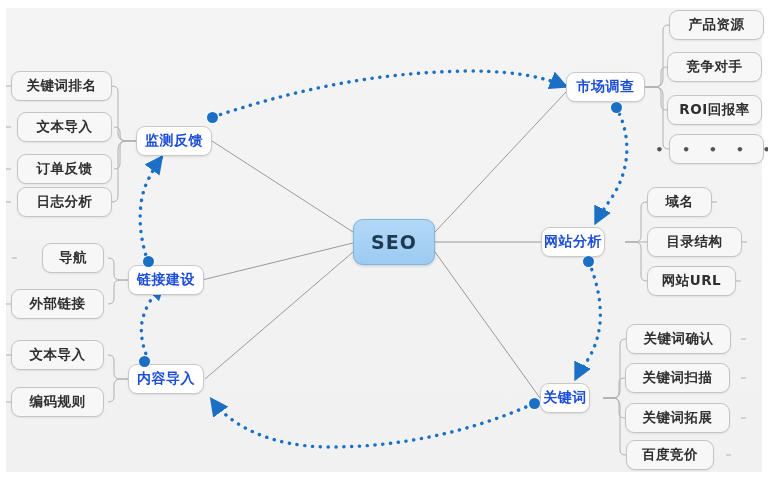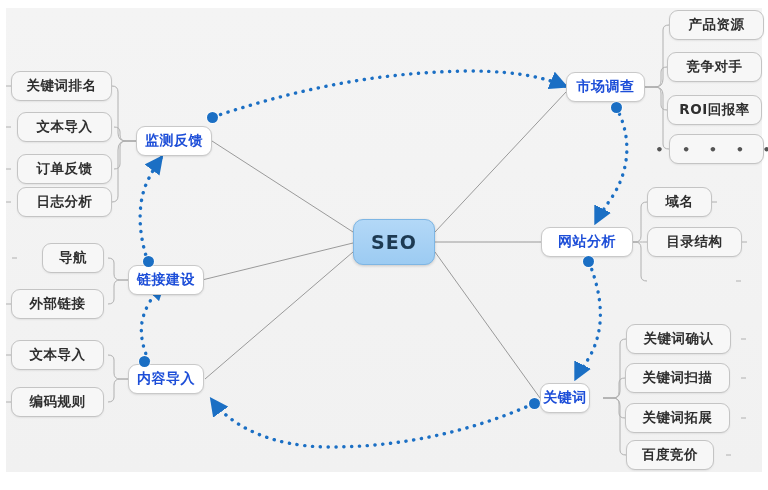--- a/index.html
+++ b/index.html
@@ -192,30 +192,33 @@
   <div class="node leaf" style="left:667px;top:52px;width:95px;text-align:right;">
     <span>竞争对手</span>
   </div>
   <div class="node leaf" style="left:667px;top:95px;width:95px;">
     <span>ROI回报率</span>
   </div>
   <div class="node leaf dots" style="left:669px;top:134px;width:95px;">
     <span>• • • • •</span>
   </div>
 
-  <div class="node branch" style="left:541px;top:227px;width:92px;text-align:center;">
+  <div class="node branch" style="left:541px;top:227px;width:64px;text-align:center;">
     <span>网站分析</span>
   </div>
   <div class="dot" style="left:583px;top:256px;"></div>
   <div class="node leaf" style="left:647px;top:187px;width:65px;">
     <span>域名</span>
   </div>
   <div class="node leaf" style="left:647px;top:227px;width:95px;">
     <span>目录结构</span>
   </div>
+  <div class="node leaf" style="left:647px;top:266px;width:89px;">
+    <span>网站URL</span>
+  </div>
 
   <div class="node branch" style="left:540px;top:383px;width:50px;">
     <span>关键词</span>
   </div>
   <div class="dot" style="left:529px;top:398px;"></div>
   <div class="node leaf" style="left:626px;top:324px;width:105px;">
     <span>关键词确认</span>
   </div>
   <div class="node leaf" style="left:625px;top:363px;width:105px;">
     <span>关键词扫描</span>

